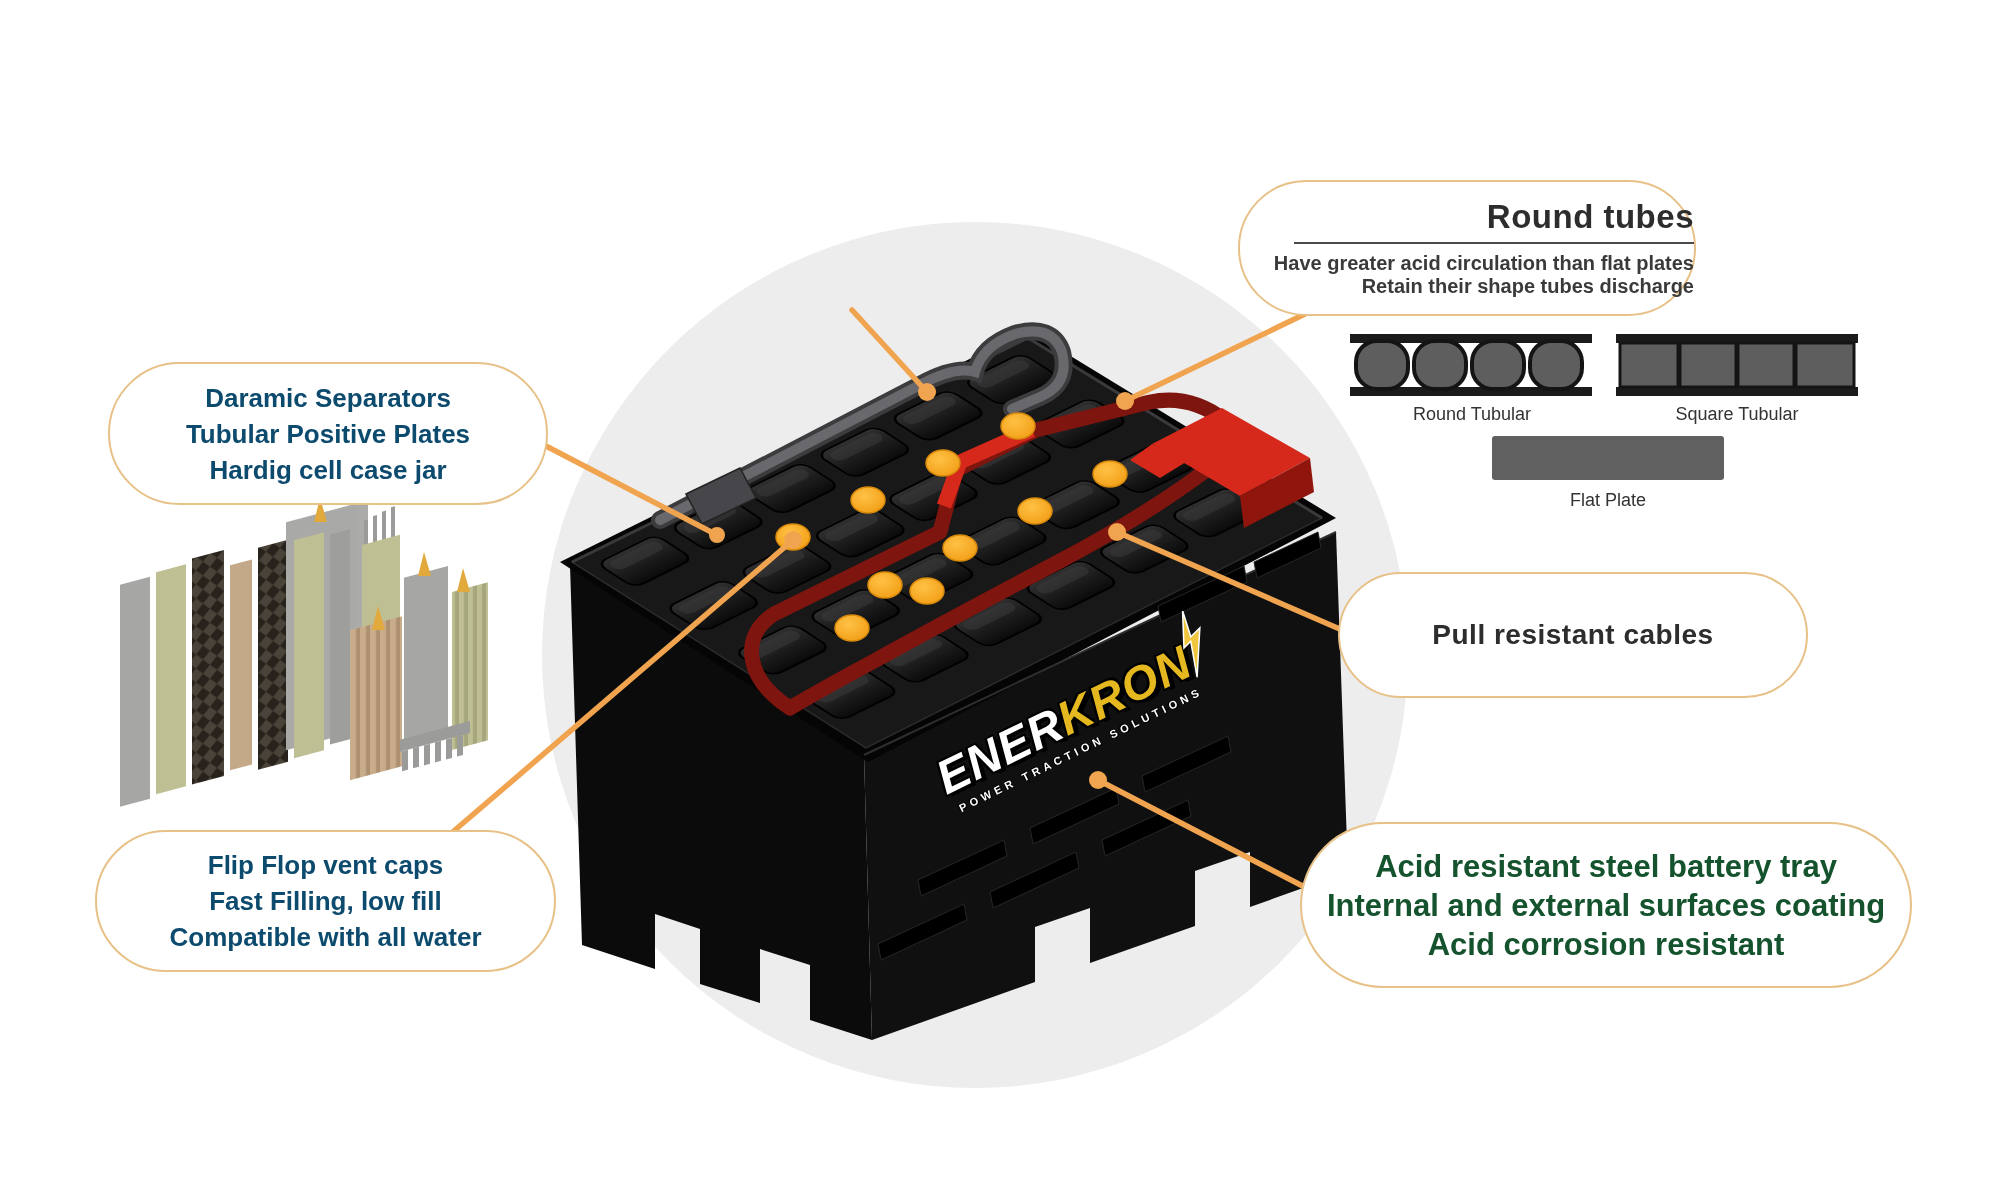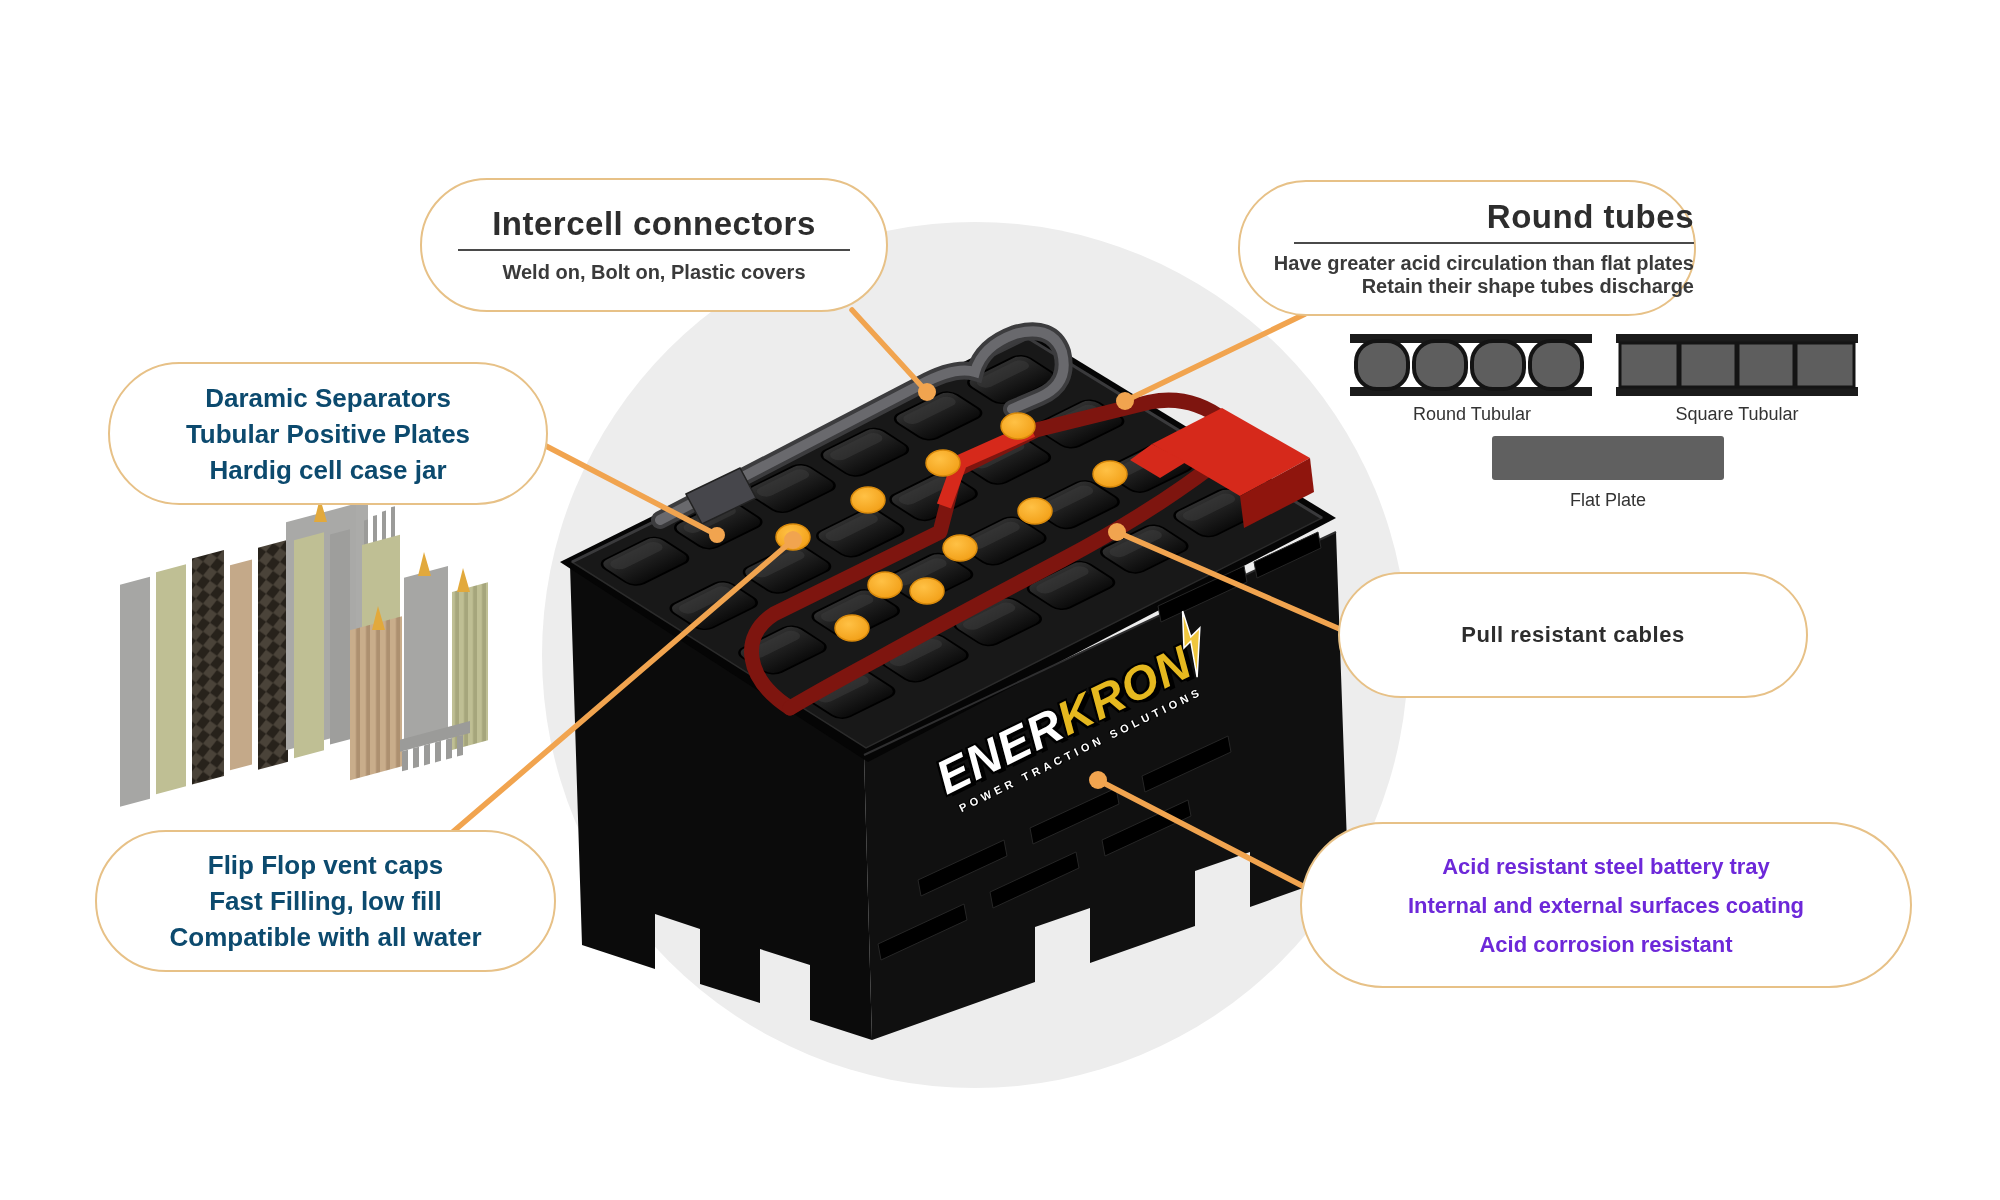--- a/index.html
+++ b/index.html
@@ -7,21 +7,21 @@
           font-family:"Liberation Sans", sans-serif;}
   #scene{position:absolute;left:0;top:0;z-index:1;}
   .pill{position:absolute;background:#ffffff;border:2px solid #E7C187;border-radius:90px;
         display:flex;flex-direction:column;align-items:center;justify-content:center;
         text-align:center;box-sizing:border-box;z-index:3;}
   .pt{font-size:33px;font-weight:bold;color:#2d2d2d;letter-spacing:.5px;line-height:38px;}
   .rule{height:2px;background:#4a4a4a;margin:6px 0 8px;}
   .ps{font-size:20px;font-weight:bold;color:#3a3a3a;line-height:26px;}
   .ps2{font-size:20px;font-weight:bold;color:#3a3a3a;line-height:23px;}
   .pl{font-size:26px;font-weight:bold;color:#0c4a6e;line-height:36px;}
-  .pl4{font-size:22px;font-weight:bold;color:#6d28d9;line-height:39px;}
+  .pl4{font-size:31px;font-weight:bold;color:#14532d;line-height:39px;}
   .dlabel{position:absolute;z-index:3;font-size:18px;font-weight:normal;color:#333;text-align:center;}
   .logo{position:absolute;left:942px;top:752px;transform:rotate(-26deg);transform-origin:0 50%;z-index:2;}
   .logo-main{font-size:47px;font-weight:bold;font-style:italic;letter-spacing:1px;white-space:nowrap;
              display:flex;align-items:flex-start;}
   .ener{color:#ffffff;text-shadow:2px 2px 0 #000,-2px -2px 0 #000,2px -2px 0 #000,-2px 2px 0 #000,4px 4px 0 #000;}
   .kron{color:#E5B81F;text-shadow:2px 2px 0 #000,-2px -2px 0 #000,2px -2px 0 #000,-2px 2px 0 #000,4px 4px 0 #000;}
   .bolt{margin-left:-2px;margin-top:-18px;}
   .tagline{font-size:11px;color:#ffffff;letter-spacing:4.2px;font-weight:bold;margin-top:1px;margin-left:6px;
            white-space:nowrap;text-shadow:1px 1px 0 #000,-1px -1px 0 #000;}
 </style>
@@ -204,41 +204,36 @@
     <g fill="#F1A44F">
       <circle cx="927" cy="392" r="9"></circle>
         <circle cx="1125" cy="401" r="9"></circle>
       <circle cx="717" cy="535" r="8"></circle>
         <circle cx="1117" cy="532" r="9"></circle>
       <circle cx="793" cy="540" r="9"></circle>
         <circle cx="1098" cy="780" r="9"></circle>
     </g>
   </svg>
 
-  <div class="pill" style="left:420px;top:178px;width:468px;height:134px;">
-    <div class="pt">Intercell connectors</div>
-    <div class="rule" style="width:392px;"></div>
-    <div class="ps">Weld on, Bolt on, Plastic covers</div>
-  </div>
 
   <div class="pill" style="left:1238px;top:180px;width:458px;height:136px;align-items:flex-end;">
     <div class="pt">Round tubes</div>
     <div class="rule" style="width:400px;"></div>
     <div class="ps2">Have greater acid circulation than flat plates</div>
     <div class="ps2">Retain their shape tubes discharge</div>
   </div>
 
   <div class="pill" style="left:108px;top:362px;width:440px;height:143px;">
     <div class="pl">Daramic Separators</div>
     <div class="pl">Tubular Positive Plates</div>
     <div class="pl">Hardig cell case jar</div>
   </div>
 
   <div class="pill" style="left:1338px;top:572px;width:470px;height:126px;">
-    <div class="pt" style="font-size:22px;">Pull resistant cables</div>
+    <div class="pt" style="font-size:28px;">Pull resistant cables</div>
   </div>
 
   <div class="pill" style="left:95px;top:830px;width:461px;height:142px;">
     <div class="pl">Flip Flop vent caps</div>
     <div class="pl">Fast Filling, low fill</div>
     <div class="pl">Compatible with all water</div>
   </div>
 
   <div class="pill" style="left:1300px;top:822px;width:612px;height:166px;">
     <div class="pl4">Acid resistant steel battery tray</div>

